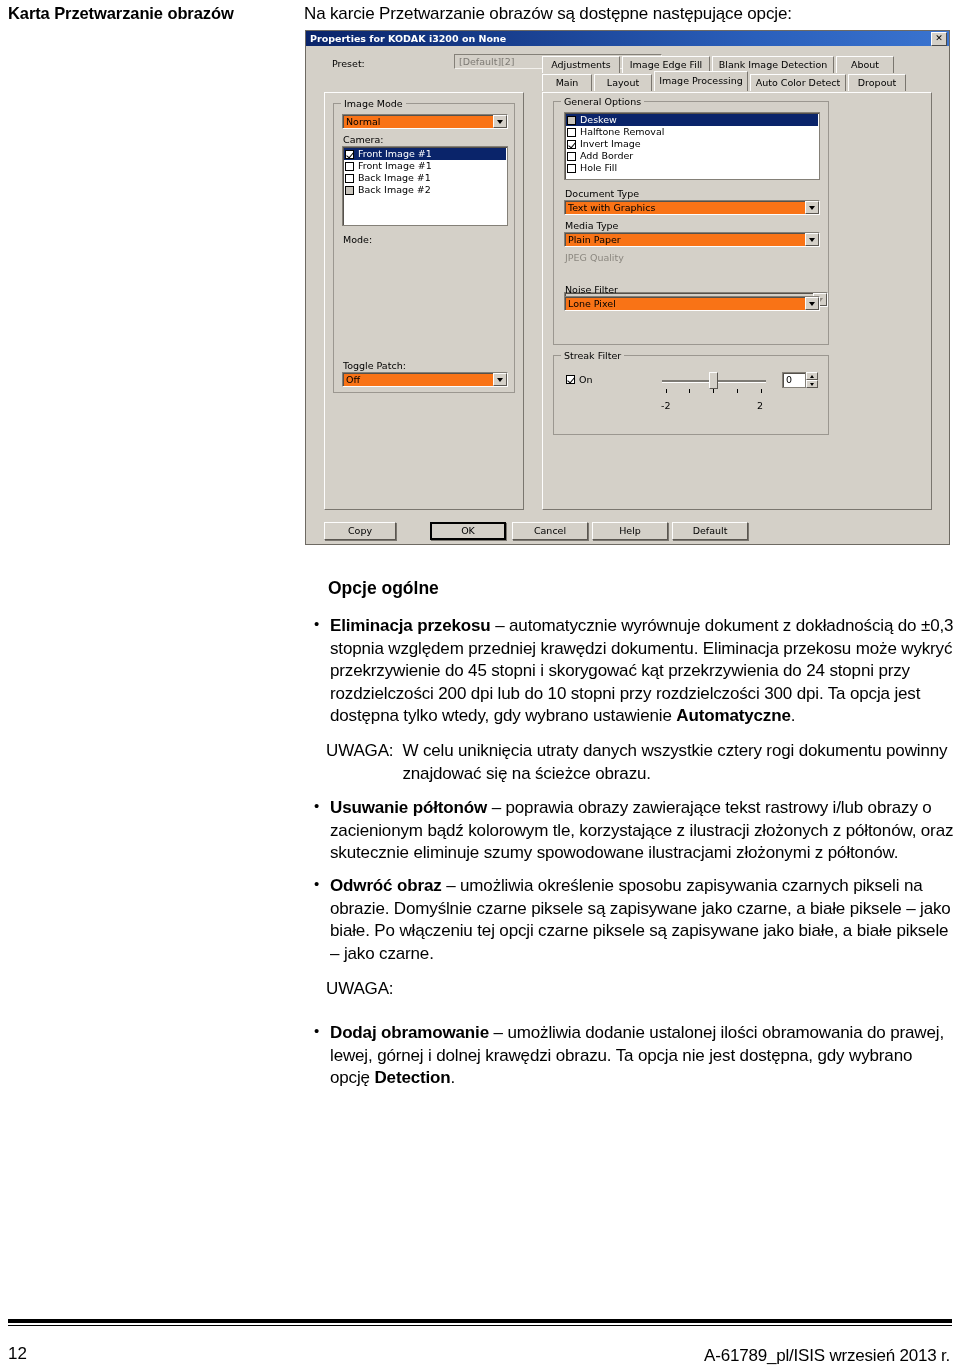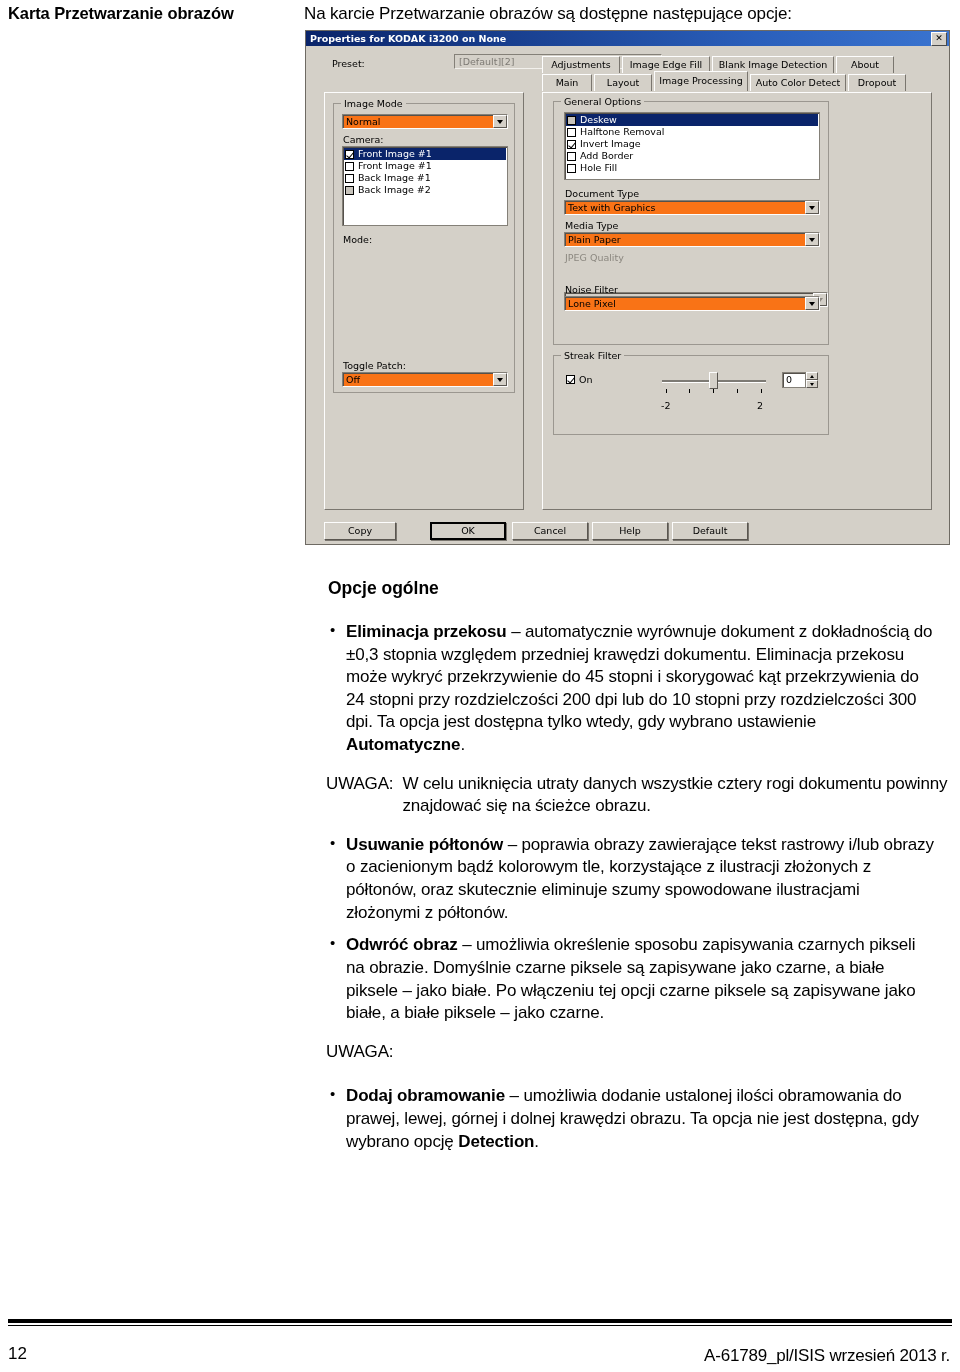--- a/index.html
+++ b/index.html
@@ -283,23 +283,23 @@
     line-height: 16px;
     text-align: center;
     box-sizing: border-box;
   }
   .dbtn.default { border: 2px solid #000; line-height: 14px; }
 
   
   .sec-head {
     font-size: 17.5px;
     font-weight: bold;
-    margin: 18px 0 22px 24px;
-  }
-  ul.bul { list-style: none; margin: 16px; padding: 0; }
+    margin: 18px 0 16px 24px;
+  }
+  ul.bul { list-style: none; margin: 0; padding: 0; }
   ul.bul > li {
     position: relative;
     padding-left: 26px;
     margin-bottom: 2px;
     font-size: 17px;
     line-height: 1.33;
     letter-spacing: -0.15px;
   }
   ul.bul > li::before {
     content: "\2022";

